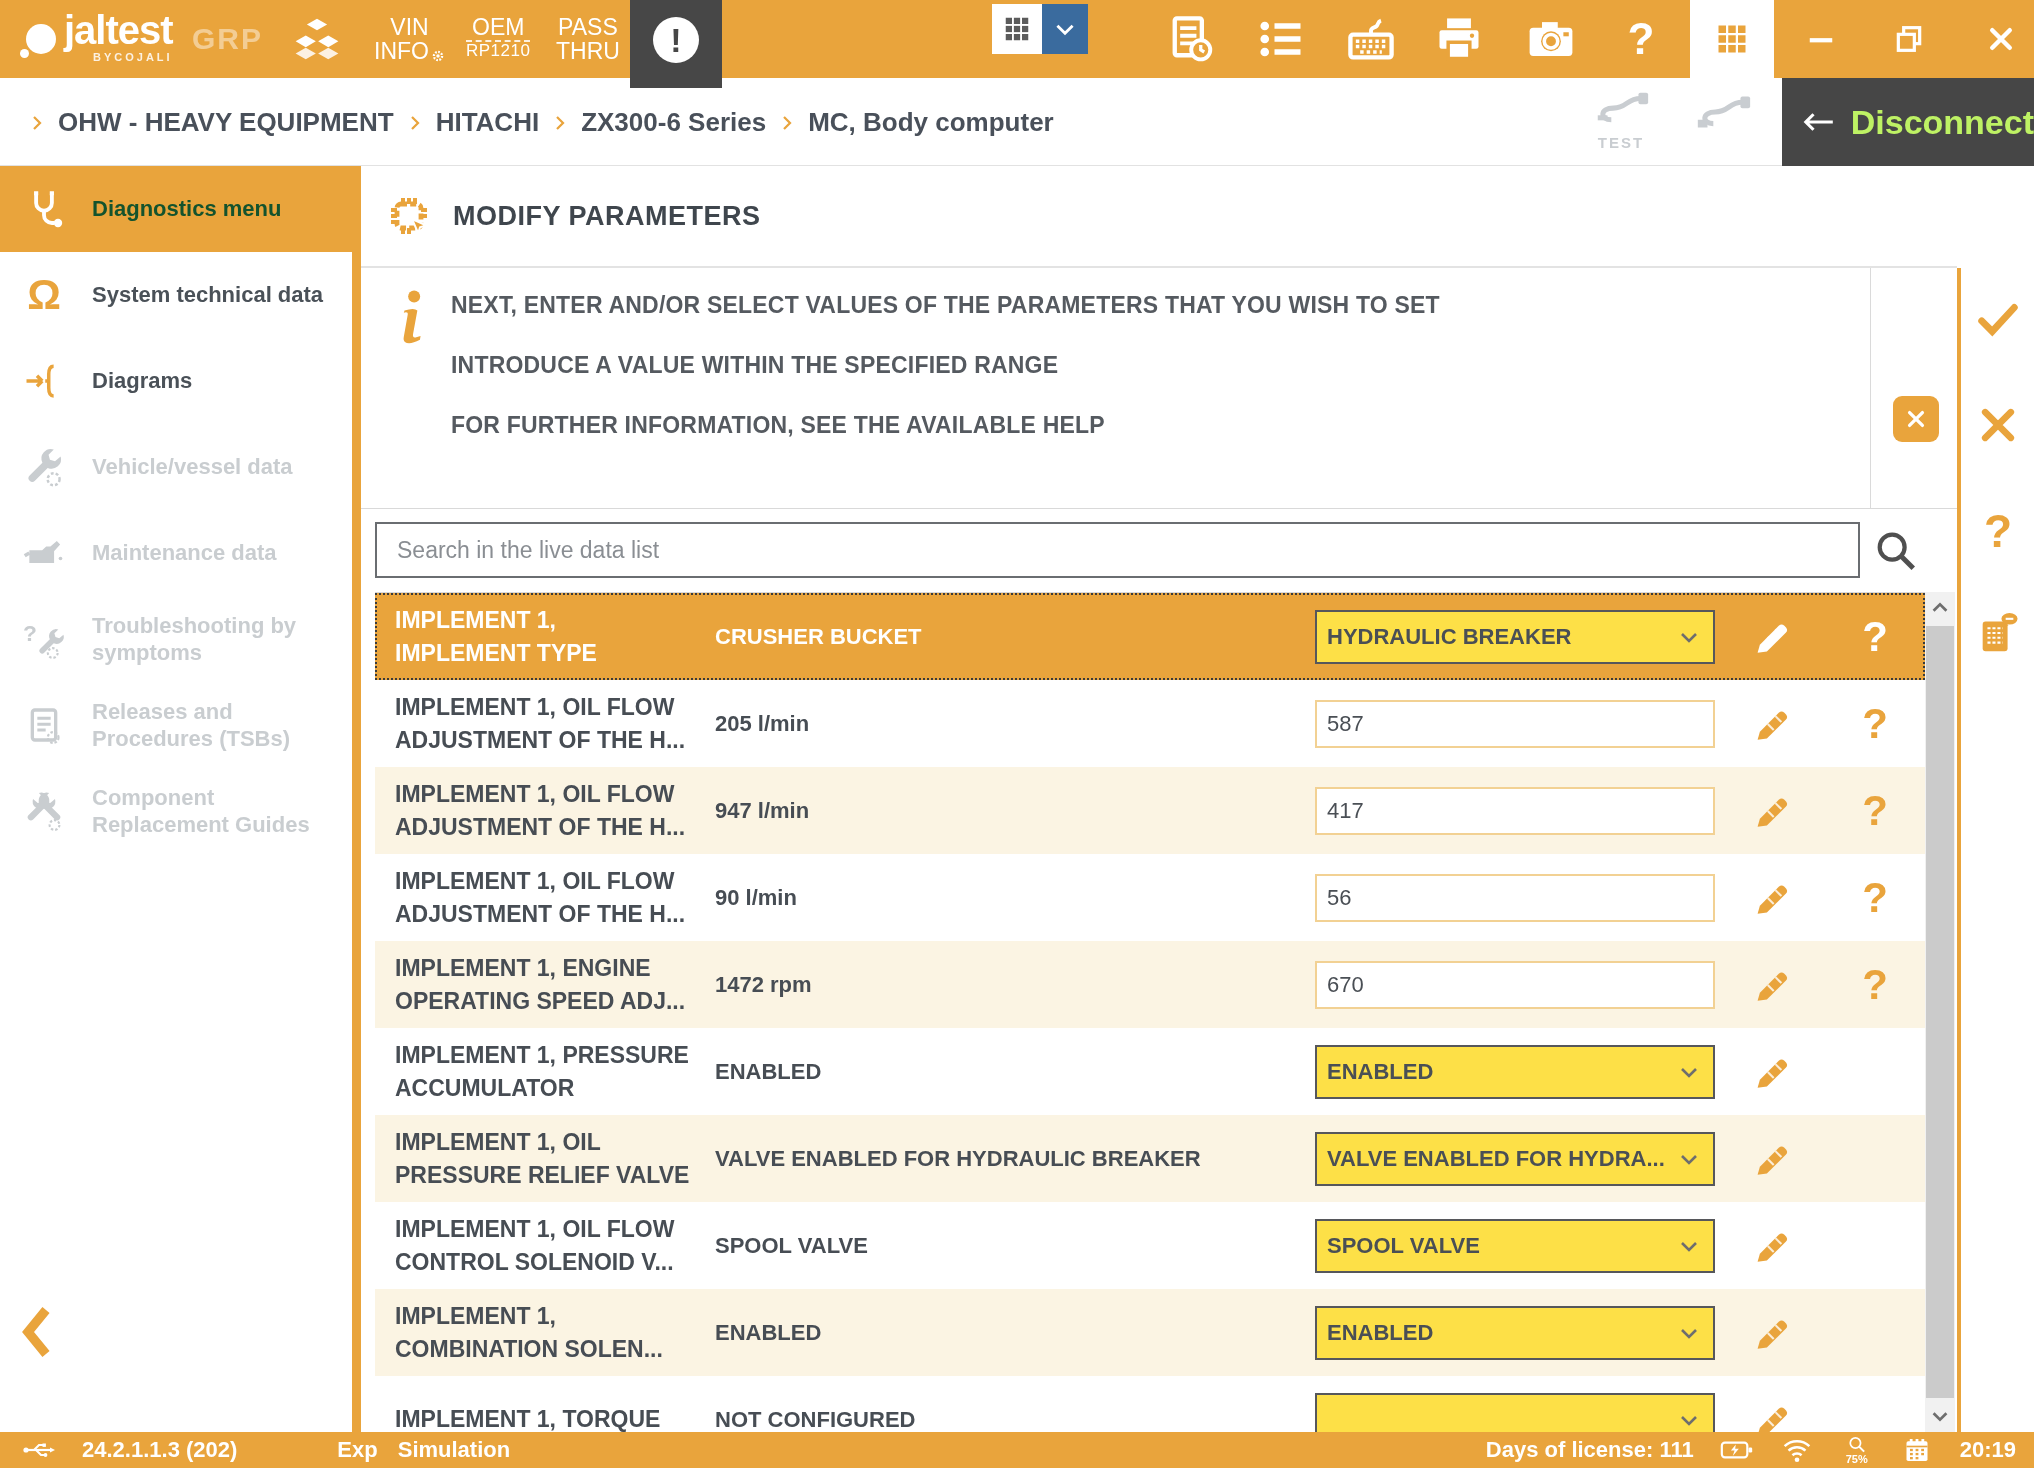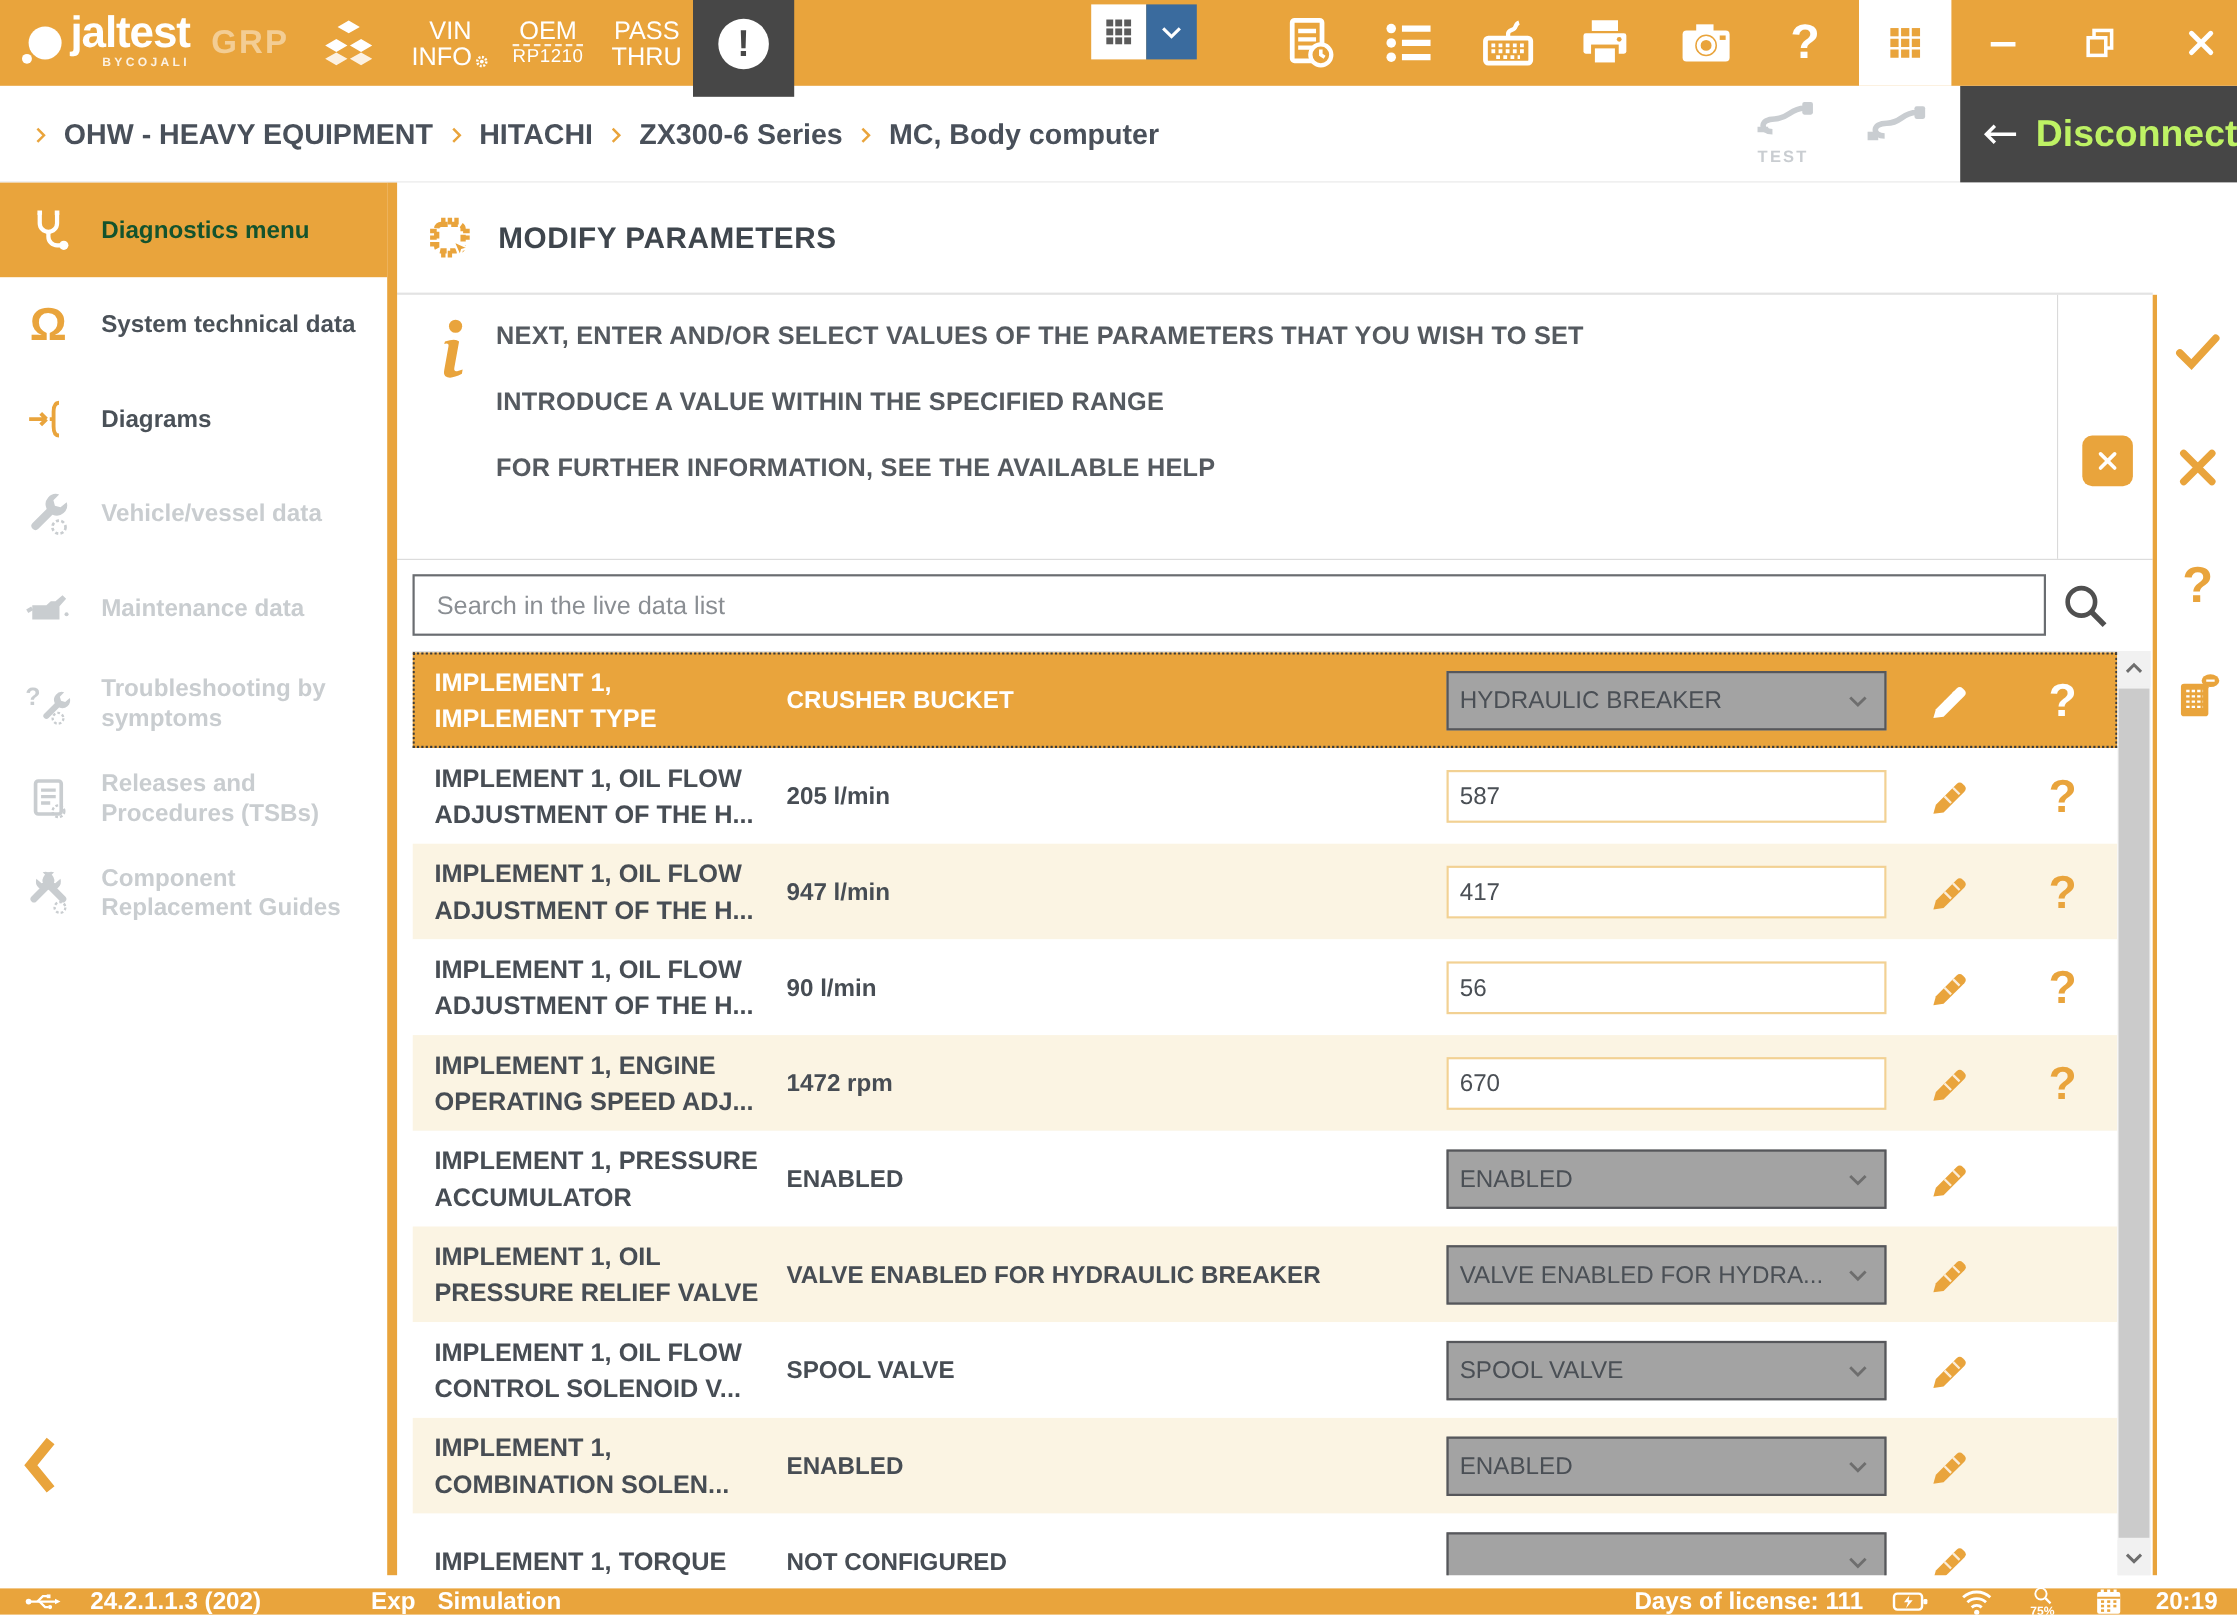--- a/index.html
+++ b/index.html
@@ -97,21 +97,21 @@
   
   .ptable{ position:absolute; left:14px; top:426px; width:1550px; height:840px; overflow:hidden; border-top:1px solid #D9D9D9;}
   .trow{ display:grid; grid-template-columns:340px 600px 405px 105px 100px; height:87px; align-items:center; background:#fff;}
   .trow.cream{ background:var(--cream);}
   .trow.sel{ background:var(--accent); outline:2px dotted #3A3A3A; outline-offset:-2px;}
   .cname{ padding-left:20px; font-size:23px; font-weight:bold; color:var(--txt); white-space:pre-line; line-height:1.4;}
   .trow.sel .cname{ color:#fff;}
   .cval{ font-size:22px; font-weight:bold; color:var(--txt);}
   .trow.sel .cval{ color:#fff;}
   .cctl{ display:flex; align-items:center;}
-  .pselect{ width:400px; height:54px; background:#a3a3a3; border:2px solid #56575B; display:flex; align-items:center; justify-content:space-between; padding:0 12px 0 10px; cursor:pointer;}
+  .pselect{ width:400px; height:54px; background:#fde047; border:2px solid #56575B; display:flex; align-items:center; justify-content:space-between; padding:0 12px 0 10px; cursor:pointer;font-weight:bold;}
   .pselect .sel-text{ font-size:22px; color:#4A4F55; white-space:nowrap; overflow:hidden;}
   .pselect .chev{ color:#6E6E6E;}
   .tinput{ width:400px; height:48px; border:2px solid #F2D193; font-size:22px; color:#4A4F55; padding-left:10px; font-family:"Liberation Sans",sans-serif; outline:none; background:#fff;}
   .cic{ display:flex; align-items:center; justify-content:center;}
   .pencil{ width:42px; height:42px; color:var(--accent); cursor:pointer;}
   .trow.sel .pencil{ color:#fff;}
   .qmark{ font-size:42px; font-weight:800; color:var(--accent); cursor:pointer; line-height:1;}
   .trow.sel .qmark{ color:#fff;}
 
   
@@ -120,21 +120,21 @@
   .sbtn.up{ top:0;} .sbtn.down{ bottom:0;}
   .sthumb{ position:absolute; left:1px; top:34px; width:28px; height:772px; background:#CBCBCB; cursor:pointer;}
 
   
   .right-border{ position:absolute; left:1596px; top:102px; width:4px; height:1164px; background:var(--accent);}
   .right-rail{ position:absolute; left:1600px; top:102px; width:73px; height:1164px; background:#fff;}
   .rail-ic{ position:absolute; left:12px; width:50px; height:50px; display:flex; align-items:center; justify-content:center; color:var(--accent); cursor:pointer;}
   .rail-check{ top:26px;} .rail-x{ top:132px;} .rail-q{ top:238px; font-size:46px; font-weight:800;} .rail-report{ top:340px;}
 
   
-  #statusbar{ position:absolute; left:0; bottom:0; width:2034px; height:24px; background:var(--accent); display:flex; align-items:center; color:#fff; z-index:6;justify-content:space-between;}
+  #statusbar{ position:absolute; left:0; bottom:0; width:2034px; height:36px; background:var(--accent); display:flex; align-items:center; color:#fff; z-index:6;justify-content:space-between;}
   #statusbar .left{ display:flex; align-items:center; gap:26px; padding-left:22px;}
   #statusbar .right{ margin-left:auto; display:flex; align-items:center; gap:26px; padding-right:18px;}
   .sb-txt{ font-size:22px; font-weight:bold; color:#fff;}
   .sb-mode{ display:flex; gap:20px; margin-left:74px;}
   .sb-ic{ width:34px; height:30px; color:#fff; display:flex; align-items:center; justify-content:center;}
   .zoomwrap{ display:flex; flex-direction:column; align-items:center; line-height:1;}
   .zoomwrap .pct{ font-size:11px; font-weight:bold;}
 </style>
 </head>
 <body>

